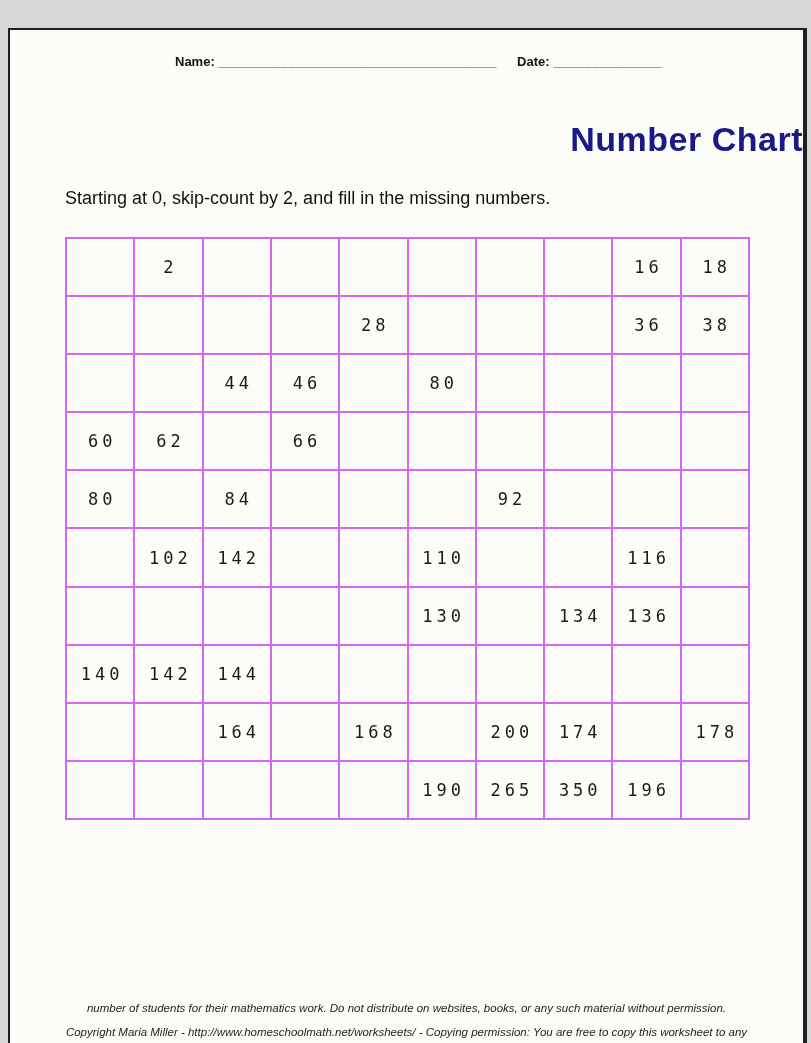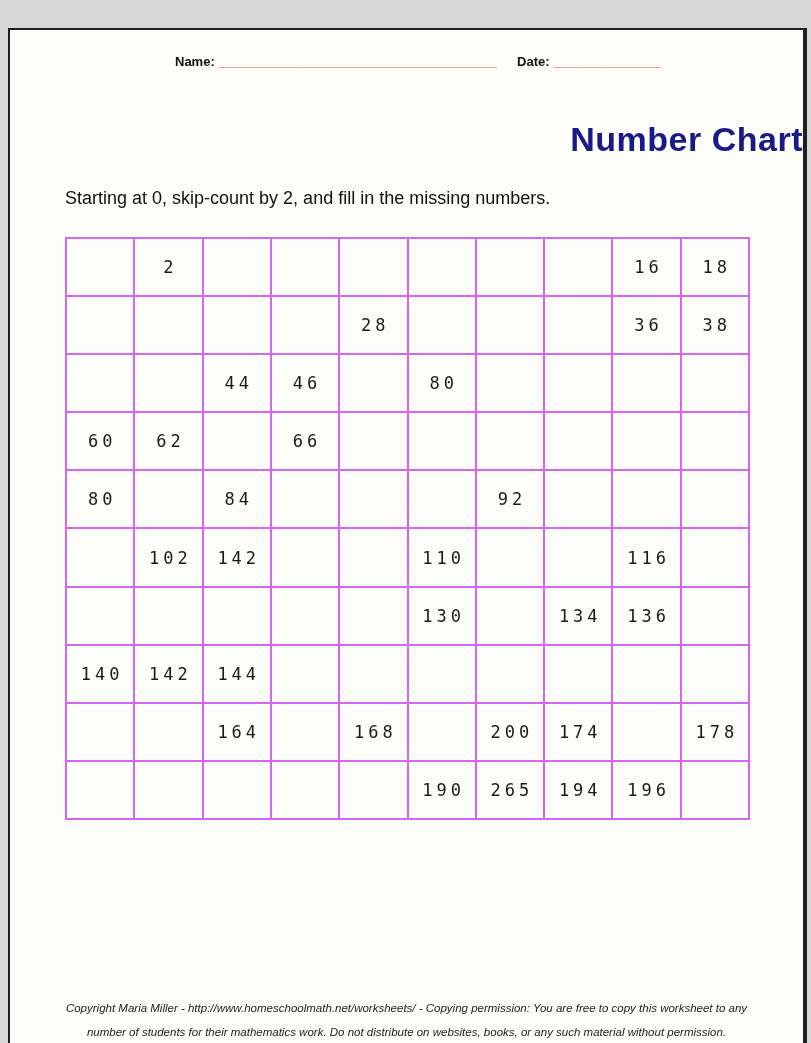--- a/index.html
+++ b/index.html
@@ -34,21 +34,21 @@
     display: flex;
     align-items: baseline;
     font-size: 13px;
     font-weight: bold;
     color: var(--text, #111);
     white-space: nowrap;
   }
   .name-date .line {
     margin-left: 4px;
     letter-spacing: 0.5px;
-    color: #ef4444;
+    color: #14532d;
   }
   .name-date .date-lbl {
     margin-left: 20px;
   }
   .title {
     position: absolute;
     left: 0;
     top: 90px;
     width: 100%;
     margin: 0;
@@ -211,23 +211,23 @@
       <div class="cell">174</div>
       <div class="cell"></div>
       <div class="cell">178</div>
       <div class="cell"></div>
       <div class="cell"></div>
       <div class="cell"></div>
       <div class="cell"></div>
       <div class="cell"></div>
       <div class="cell">190</div>
       <div class="cell">265</div>
-      <div class="cell">194</div>
+      <div class="cell">350</div>
       <div class="cell">196</div>
       <div class="cell"></div>
     </div>
 
   <div class="footer">
+    <div>number of students for their mathematics work. Do not distribute on websites, books, or any such material without permission.</div>
     <div>Copyright Maria Miller - http://www.homeschoolmath.net/worksheets/ - Copying permission: You are free to copy this worksheet to any</div>
-    <div>number of students for their mathematics work. Do not distribute on websites, books, or any such material without permission.</div>
   </div>
 
 </div>
 
 </body></html>

